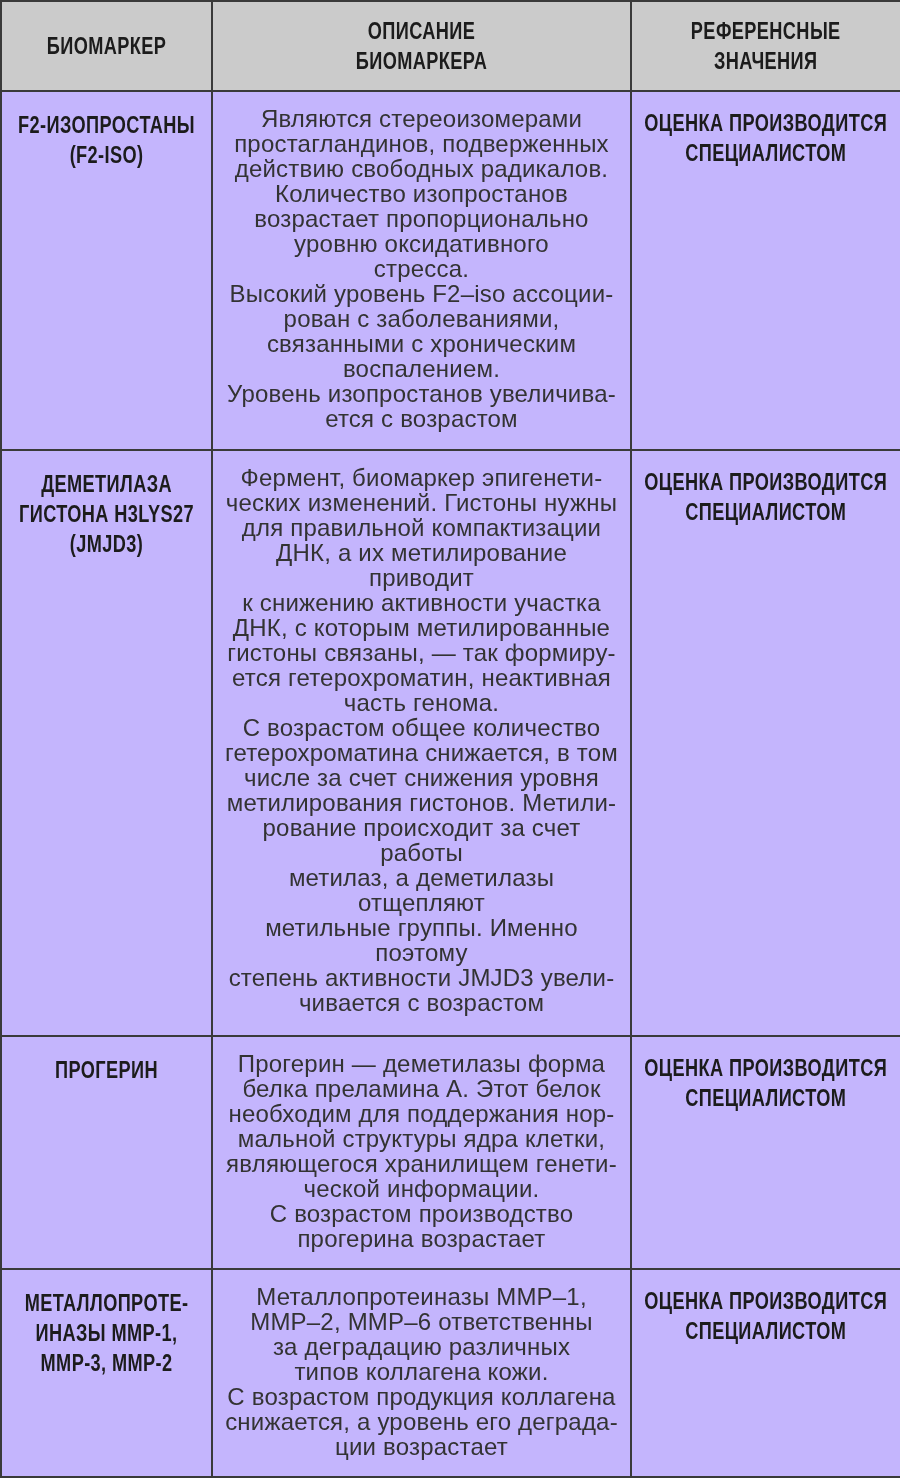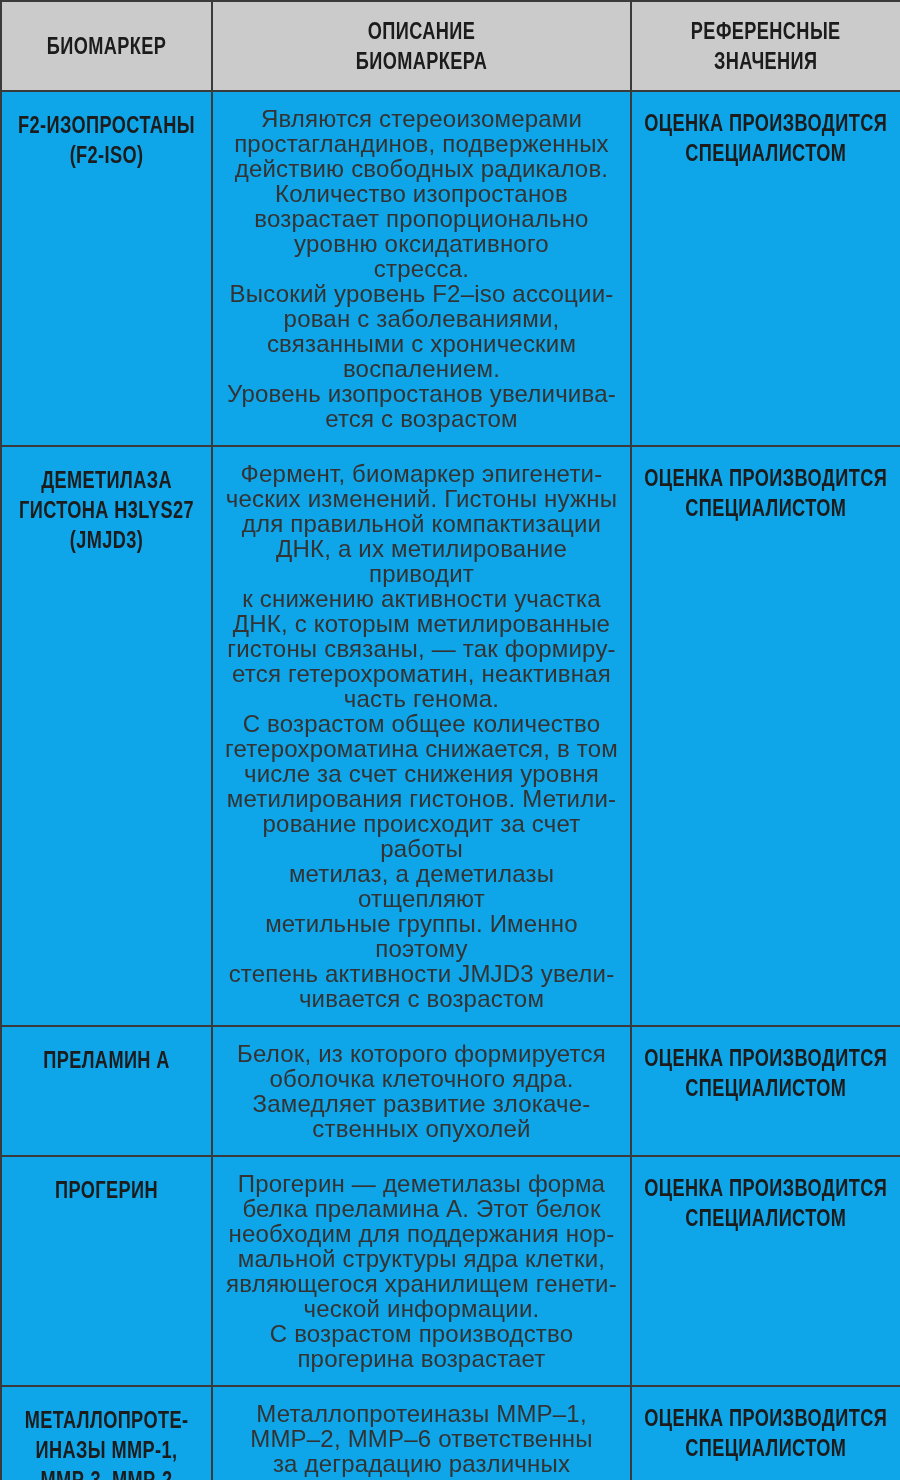--- a/index.html
+++ b/index.html
@@ -35,21 +35,21 @@
     background: var(--header-bg);
     vertical-align: middle;
     text-align: center;
   }
   
   tr.r1 { height: 352px; }
   tr.r2 { height: 480px; margin-top: 32px; }
   tr.r3 { height: 125px; }
   tr.r4 { height: 225px; }
   tr.r5 { height: 206px; }
-  td { vertical-align: top; text-align: center; background: #0ea5e9; }
+  td { vertical-align: top; text-align: center; background: #c4b5fd; }
 
   
   .condensed {
     display: block;
     width: 126%;
     margin-left: -13%;
     transform: scaleX(0.79);
     transform-origin: 50% 50%;
     white-space: pre-line;
     text-align: center;
@@ -155,35 +155,20 @@
 метилаз, а деметилазы отщепляют
 метильные группы. Именно поэтому
 степень активности JMJD3 увели-
 чивается с возрастом</div>
       </td>
       <td>
         <span class="condensed ref-label">ОЦЕНКА ПРОИЗВОДИТСЯ
 СПЕЦИАЛИСТОМ</span>
       </td>
     </tr>
-    <tr class="r3">
-      <td>
-        <span class="condensed name-label">ПРЕЛАМИН А</span>
-      </td>
-      <td>
-        <div class="desc">Белок, из которого формируется
-оболочка клеточного ядра.
-Замедляет развитие злокаче-
-ственных опухолей</div>
-      </td>
-      <td>
-        <span class="condensed ref-label">ОЦЕНКА ПРОИЗВОДИТСЯ
-СПЕЦИАЛИСТОМ</span>
-      </td>
-    </tr>
     <tr class="r4">
       <td>
         <span class="condensed name-label">ПРОГЕРИН</span>
       </td>
       <td>
         <div class="desc">Прогерин — деметилазы форма
 белка преламина А. Этот белок
 необходим для поддержания нор-
 мальной структуры ядра клетки,
 являющегося хранилищем генети-

